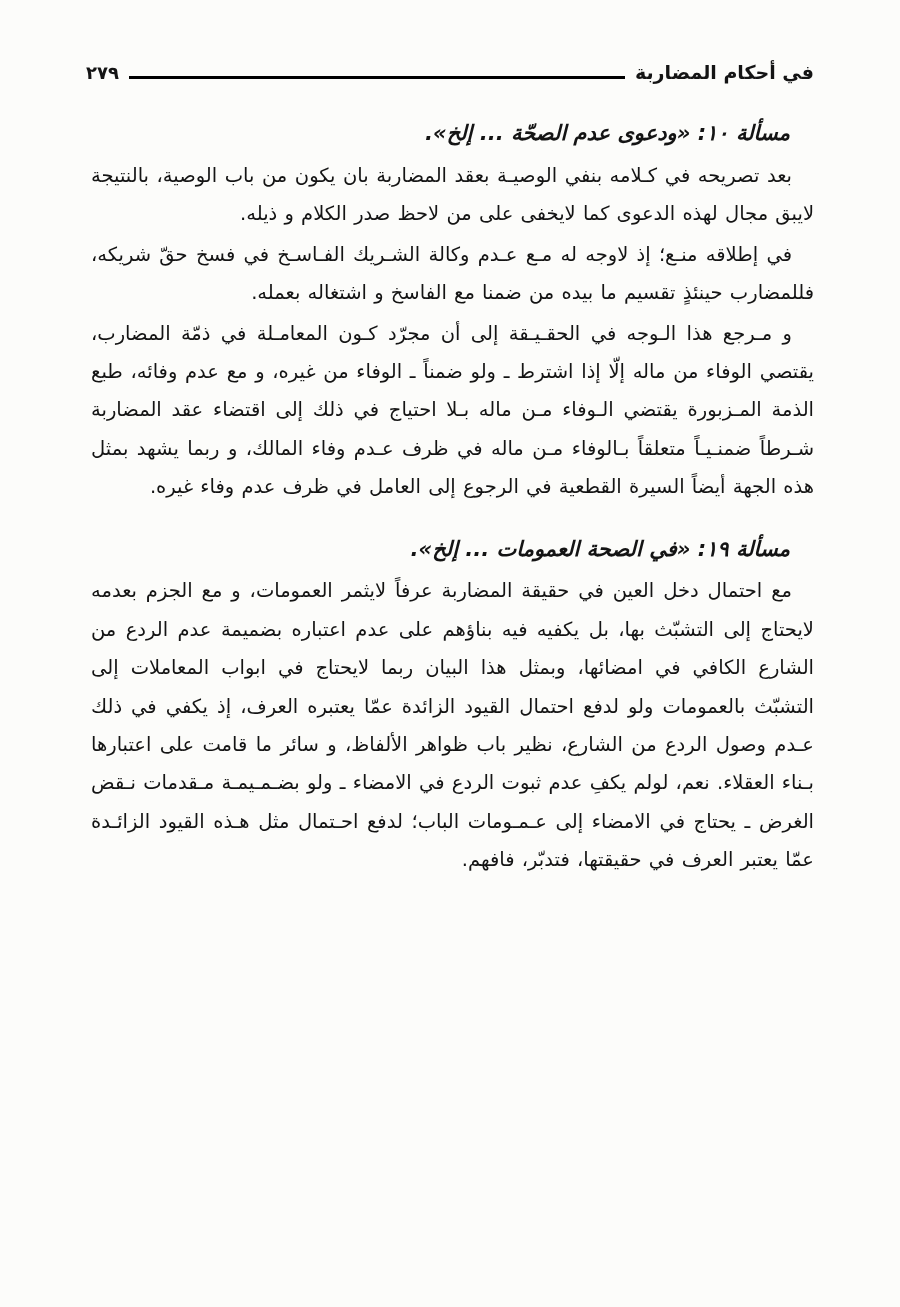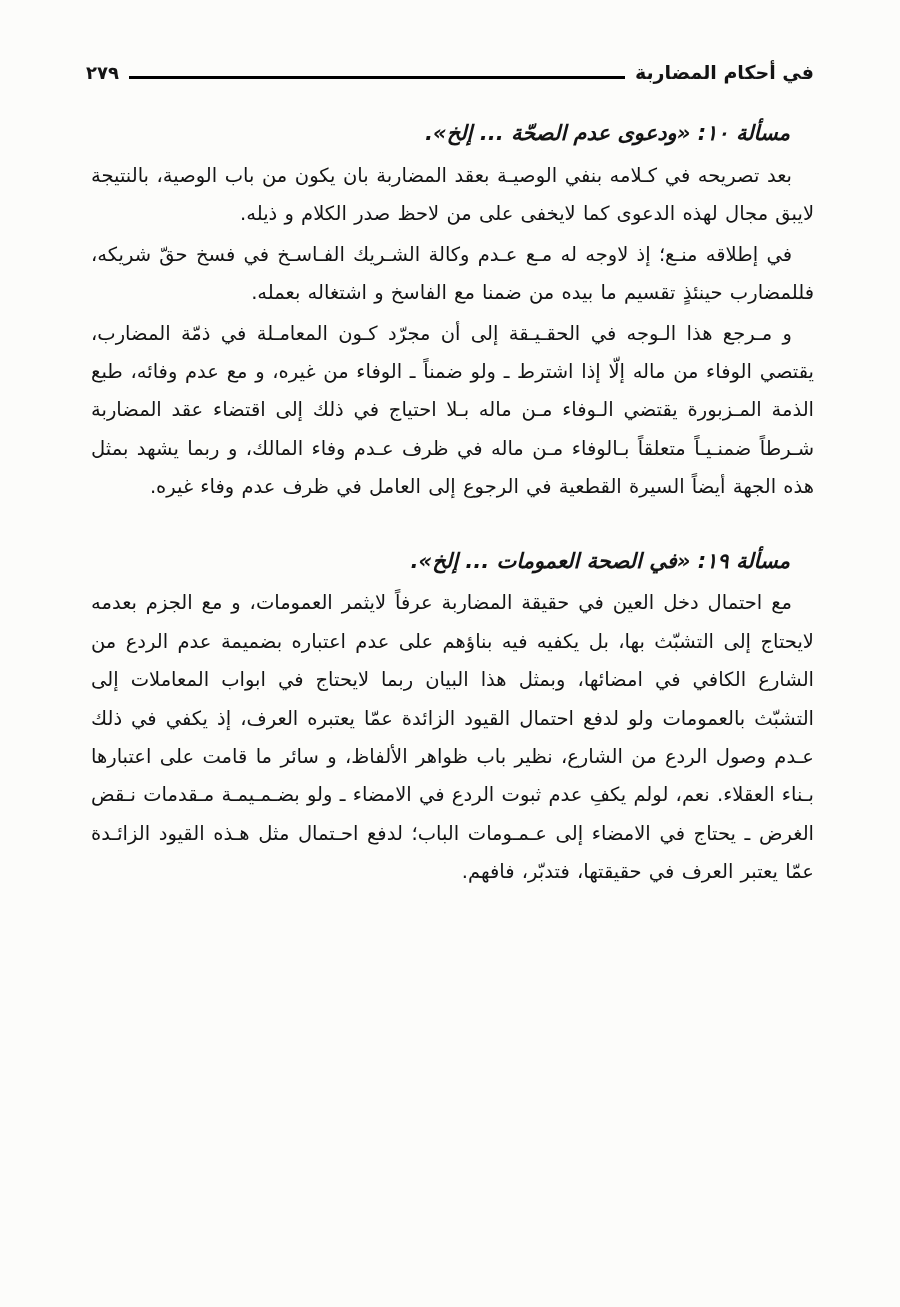--- a/index.html
+++ b/index.html
@@ -46,21 +46,21 @@
     margin-top: 16px;
   }
   .section-heading {
     font-weight: bold;
     font-size: 21px;
     line-height: 1.8;
     margin: 12px 24px 4px 0;
     font-style: italic;
   }
   .section-heading.spaced {
-    margin-top: 36px;
+    margin-top: 24px;
   }
   .paragraph {
     font-size: 19.5px;
     line-height: 1.97;
     text-align: justify;
     text-indent: 22px;
     margin: 0 0 2px 5px;
     word-spacing: 1px;
   }
 </style>

